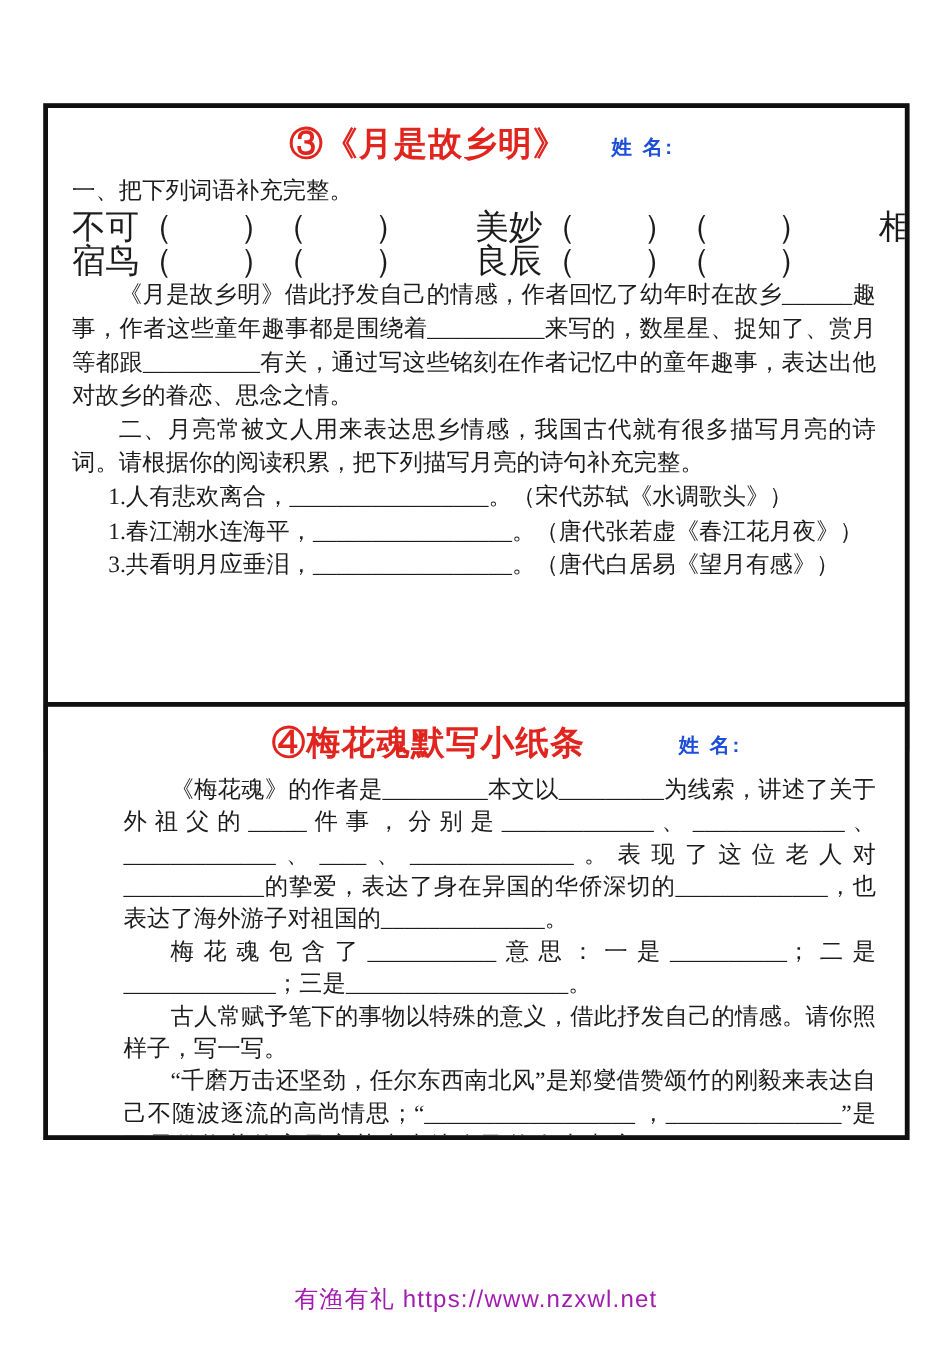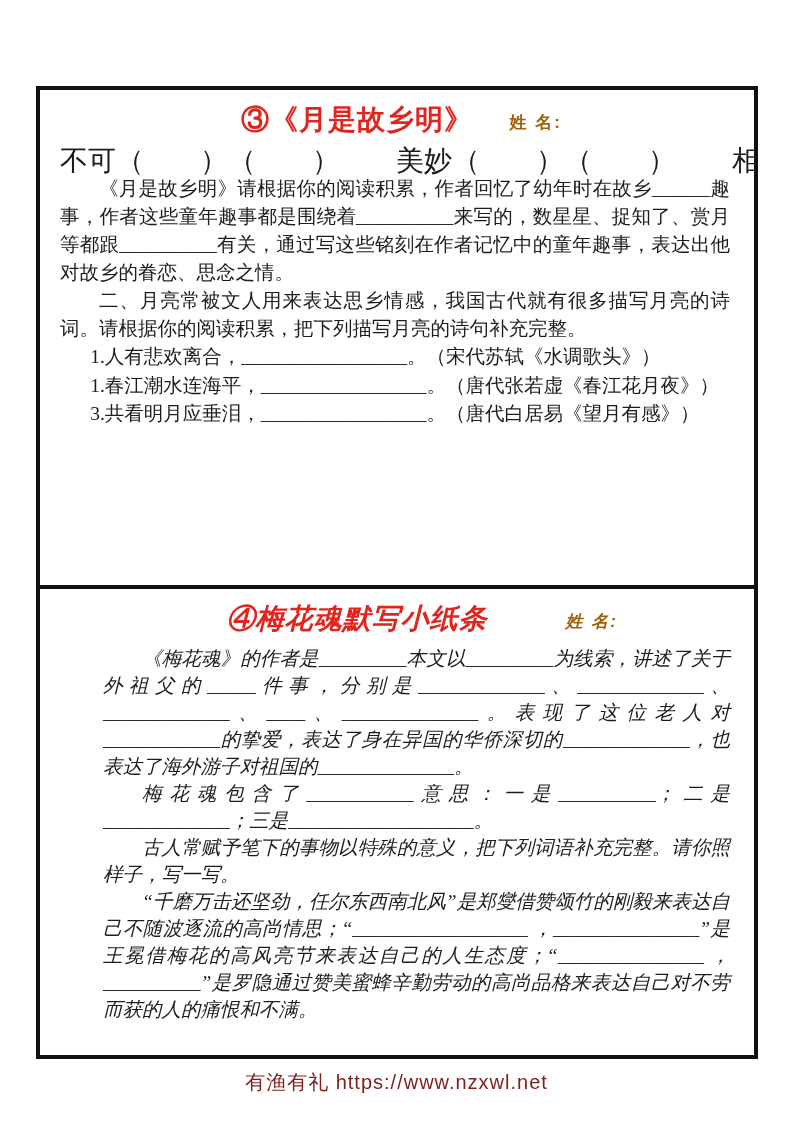--- a/index.html
+++ b/index.html
@@ -19,21 +19,21 @@
     position: absolute;
     left: 36px;
     width: 722px;
     border: 4px solid #101010;
     box-sizing: border-box;
     background: #ffffff;
     padding: 8px 24px 0 20px;
     overflow: hidden;
   }
   .sheet1 { top: 86px;  height: 540px; }
-  .sheet2 { top: 585px; height: 474px; font-style: italic; }
+  .sheet2 { top: 585px; height: 365px; }
 
   .sheet-header {
     position: relative;
     text-align: center;
     margin: 4px 0 6px 0;
     height: 38px;
   }
   .sheet-title {
     display: inline-block;
     margin: 0;
@@ -45,21 +45,21 @@
     color: #e1251e;
     letter-spacing: 1px;
     white-space: nowrap;
   }
   .name-label {
     position: absolute;
     top: 9px;
     font-family: "Liberation Sans", sans-serif;
     font-weight: 700;
     font-size: 17px;
-    color: #a16207;
+    color: #1d4ed8;
     letter-spacing: 2px;
     white-space: nowrap;
   }
   .name-label.pos1 { right: 168px; }
   .name-label.pos2 { right: 112px; }
 
   .para {
     margin: 0;
     font-size: 19.5px;
     line-height: 28px;
@@ -87,58 +87,60 @@
   }
 
   .footer {
     position: absolute;
     left: 0;
     bottom: 26px;
     width: 100%;
     text-align: center;
     font-family: "Liberation Sans", sans-serif;
     font-size: 20px;
-    color: #7f1d1d;
+    color: #a21caf;
     letter-spacing: 1px;
   }
 </style>
 </head>
 <body>
 
 <div class="page">
 
   <section class="sheet sheet1">
     <div class="sheet-header">
       <h1 class="sheet-title">③《月是故乡明》</h1>
       <span class="name-label pos1">姓 名:</span>
     </div>
 
+    <p class="para">一、把下列词语补充完整。</p>
 
     <div class="word-rows">
       <div class="word-row">不可（　　）（　　）　　美妙（　　）（　　）　　相映（　　）（　　）</div>
+      <div class="word-row">宿鸟（　　）（　　）　　良辰（　　）（　　）</div>
     </div>
 
-    <p class="para indent">《月是故乡明》请根据你的阅读积累，作者回忆了幼年时在故乡______趣事，作者这些童年趣事都是围绕着__________来写的，数星星、捉知了、赏月等都跟__________有关，通过写这些铭刻在作者记忆中的童年趣事，表达出他对故乡的眷恋、思念之情。</p>
+    <p class="para indent">《月是故乡明》借此抒发自己的情感，作者回忆了幼年时在故乡______趣事，作者这些童年趣事都是围绕着__________来写的，数星星、捉知了、赏月等都跟__________有关，通过写这些铭刻在作者记忆中的童年趣事，表达出他对故乡的眷恋、思念之情。</p>
 
     <p class="para indent">二、月亮常被文人用来表达思乡情感，我国古代就有很多描写月亮的诗词。请根据你的阅读积累，把下列描写月亮的诗句补充完整。</p>
 
     <div class="poem-list">
       <p class="poem-line">1.人有悲欢离合，_________________。（宋代苏轼《水调歌头》）</p>
       <p class="poem-line">1.春江潮水连海平，_________________。（唐代张若虚《春江花月夜》）</p>
       <p class="poem-line">3.共看明月应垂泪，_________________。（唐代白居易《望月有感》）</p>
     </div>
   </section>
 
   <section class="sheet sheet2">
     <div class="sheet-header">
       <h1 class="sheet-title">④梅花魂默写小纸条</h1>
       <span class="name-label pos2">姓 名:</span>
     </div>
 
     <p class="para indent">《梅花魂》的作者是_________本文以_________为线索，讲述了关于外祖父的_____件事，分别是_____________、_____________、_____________、____、______________。表现了这位老人对____________的挚爱，表达了身在异国的华侨深切的_____________，也表达了海外游子对祖国的______________。</p>
     <p class="para indent">梅花魂包含了___________意思：一是__________；二是_____________；三是___________________。</p>
-    <p class="para indent">古人常赋予笔下的事物以特殊的意义，把下列词语补充完整。请你照样子，写一写。</p>
+    <p class="para indent">古人常赋予笔下的事物以特殊的意义，借此抒发自己的情感。请你照样子，写一写。</p>
     <p class="para indent">“千磨万击还坚劲，任尔东西南北风”是郑燮借赞颂竹的刚毅来表达自己不随波逐流的高尚情思；“__________________ ，_______________”是王冕借梅花的高风亮节来表达自己的人生态度；“_______________ ，__________”是罗隐通过赞美蜜蜂辛勤劳动的高尚品格来表达自己对不劳而获的人的痛恨和不满。</p>
   </section>
 
   <footer class="footer">有渔有礼 https://www.nzxwl.net</footer>
 
 </div>
 
 </body></html>

